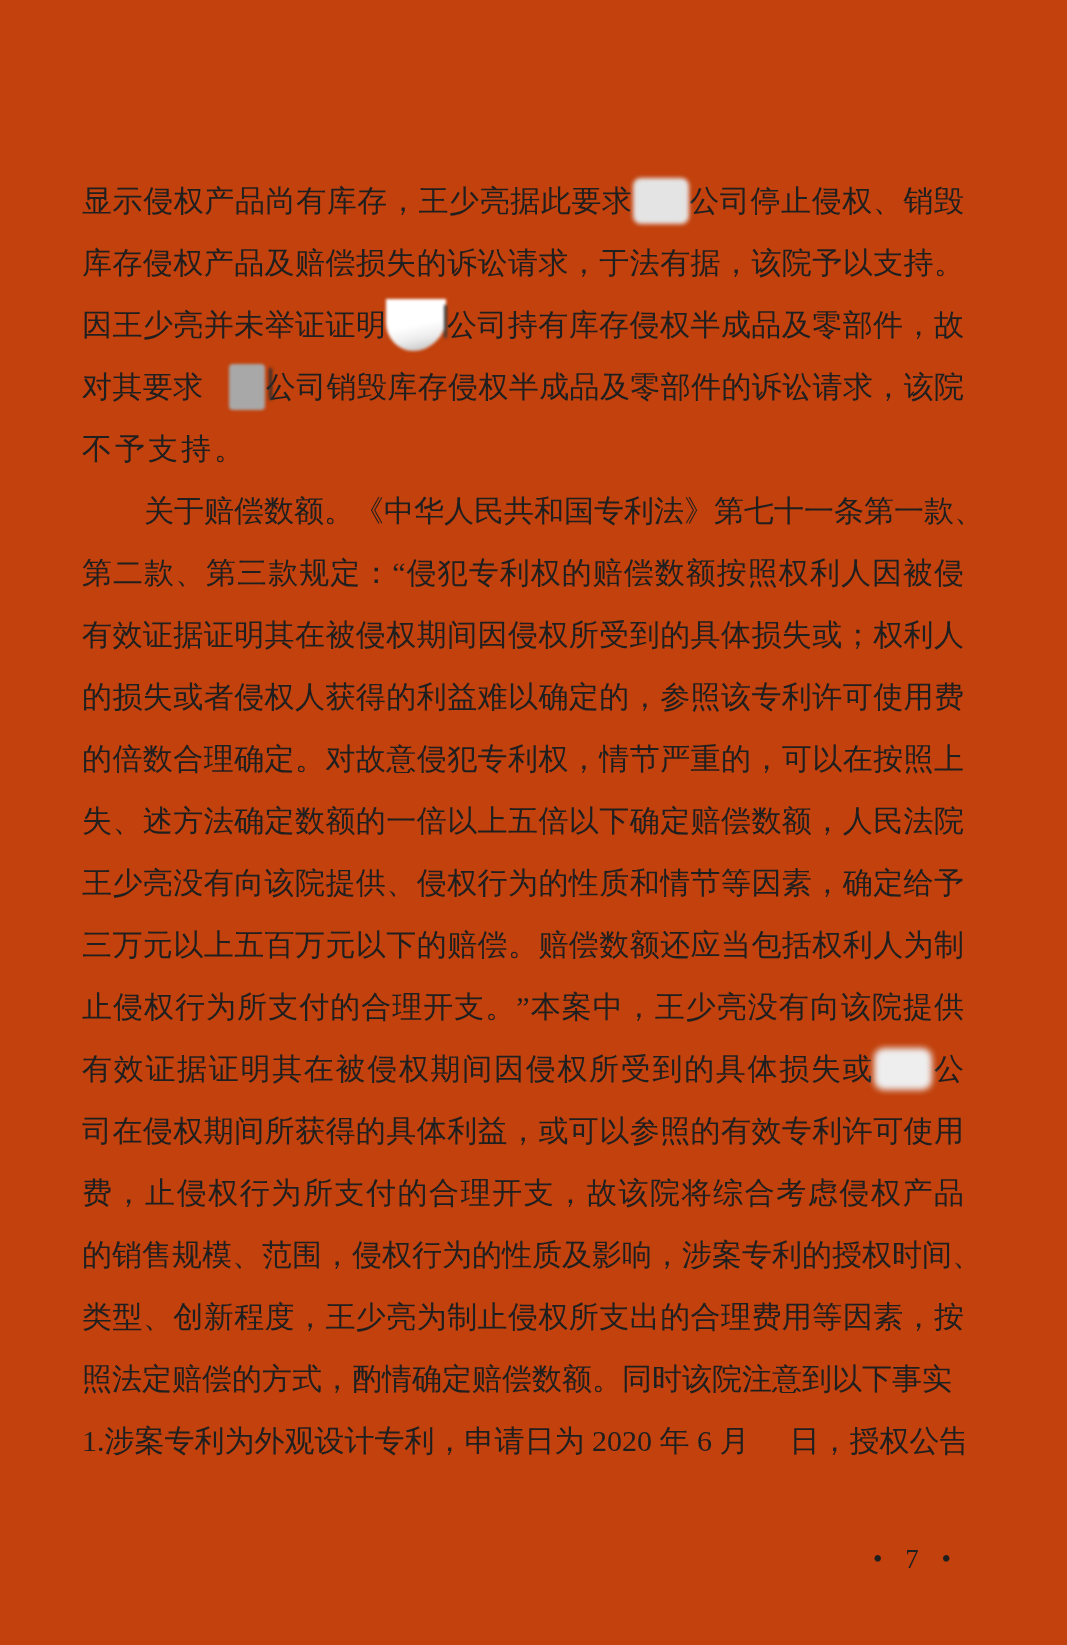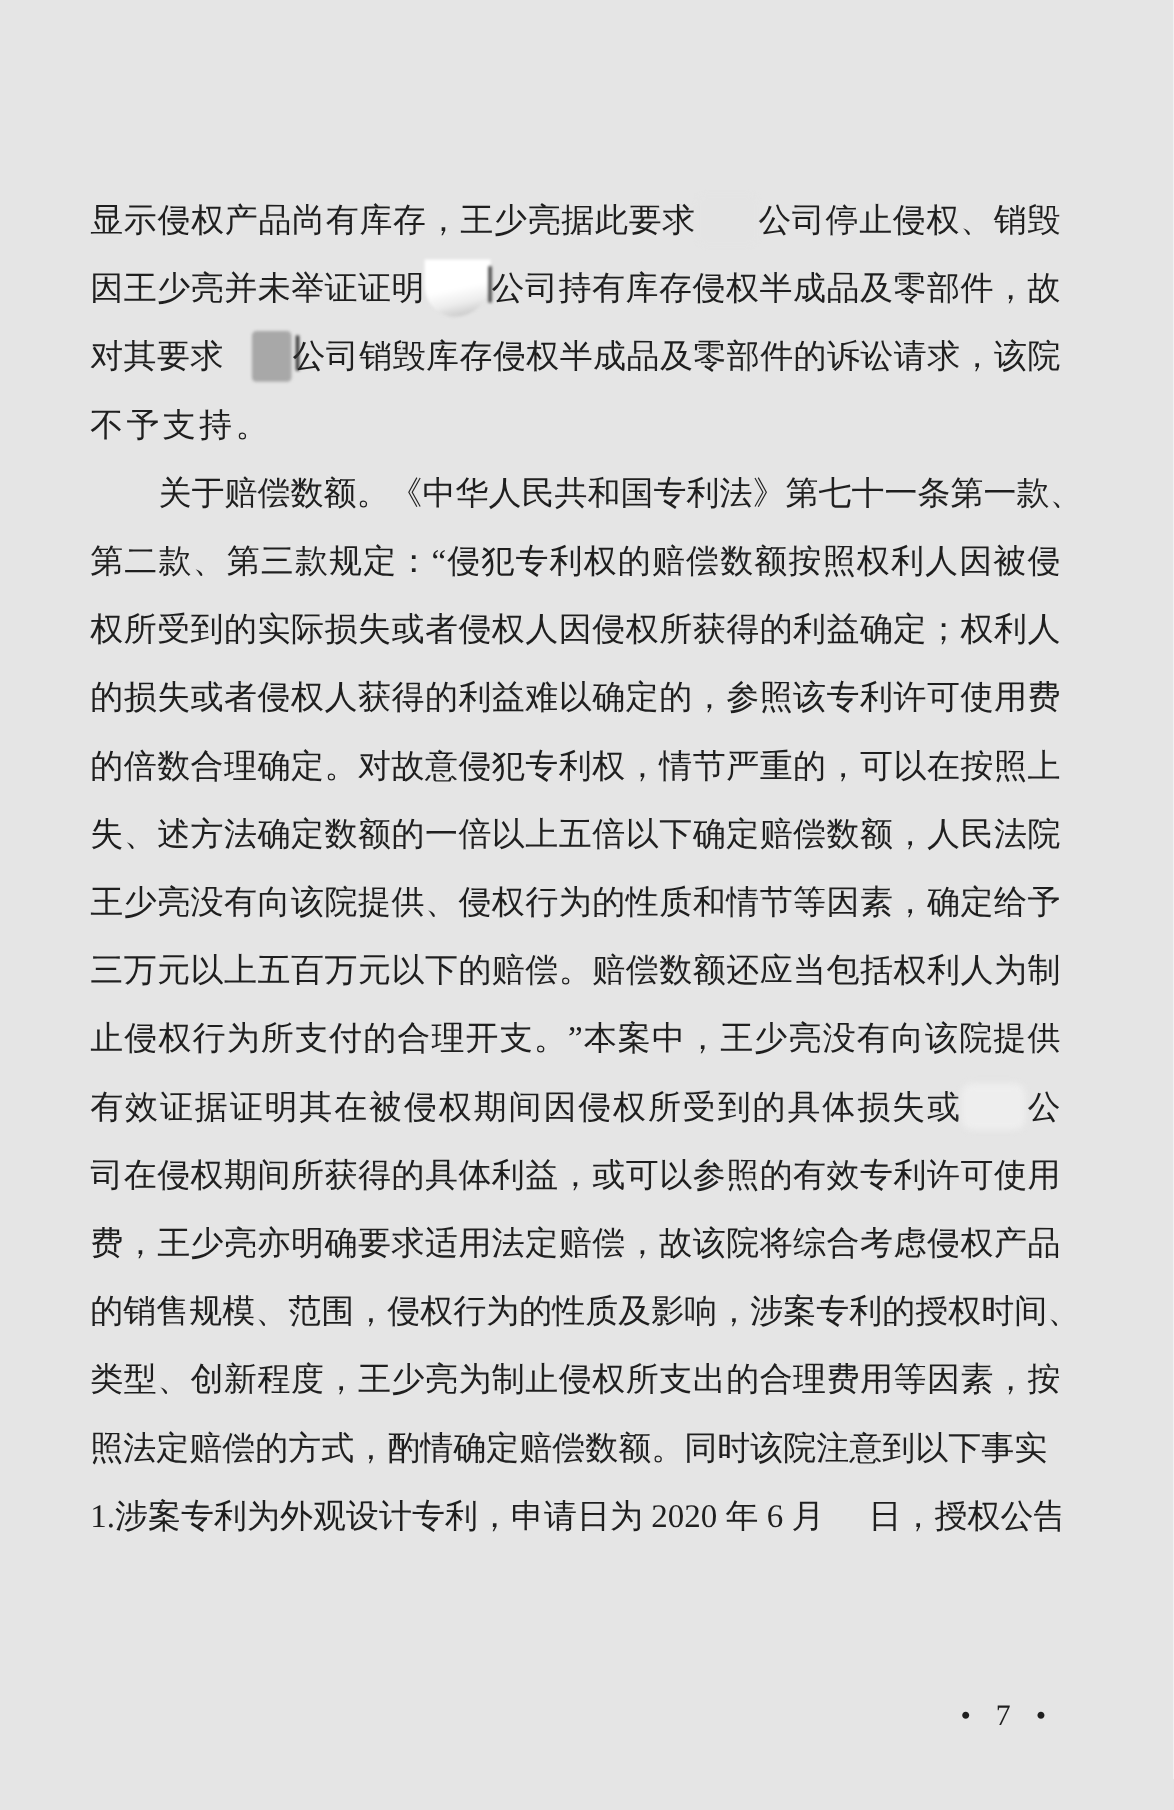--- a/index.html
+++ b/index.html
@@ -4,21 +4,21 @@
 <style>
   html, body {
     margin: 0;
     padding: 0;
     background: #ffffff;
   }
   .page {
     position: relative;
     width: 1067px;
     height: 1645px;
-    background: #e5e5e5;
+    background: #c2410c;
     overflow: hidden;
     font-family: "Liberation Serif", "DejaVu Serif", serif;
     color: #1f1f1f;
   }
   .textblock {
     position: absolute;
     left: 82px;
     top: 170px;
     width: 882px;
   }
@@ -105,34 +105,35 @@
     color: #1f1f1f;
     white-space: nowrap;
   }
 </style>
 </head>
 <body>
 
 <div class="page">
   <div class="textblock">
       <div class="line justify"><span class="seg">显示侵权产品尚有库存，王少亮据此要求</span><span class="redaction r-light" style="width: 56px;"></span><span class="seg">公司停止侵权、销毁</span></div>
+      <div class="line justify"><span class="seg">库存侵权产品及赔偿损失的诉讼请求，于法有据，该院予以支持。</span></div>
       <div class="line justify"><span class="seg">因王少亮并未举证证明</span><span class="redaction r-shadow" style="width: 60px;"></span><span class="seg">公司持有库存侵权半成品及零部件，故</span></div>
       <div class="line justify"><span class="seg">对其要求</span><span class="redaction r-gap" style="width: 26px;"></span><span class="redaction r-dark" style="width: 36px;"></span><span class="seg">公司销毁库存侵权半成品及零部件的诉讼请求，该院</span></div>
       <div class="line"><span class="seg">不予支持。</span></div>
       <div class="line justify indent"><span class="seg">关于赔偿数额。《中华人民共和国专利法》第七十一条第一款、</span></div>
       <div class="line justify"><span class="seg">第二款、第三款规定：“侵犯专利权的赔偿数额按照权利人因被侵</span></div>
-      <div class="line justify"><span class="seg">权所受到的实际损失或者侵权人因侵权所获得的利益确定；权利人</span></div>
+      <div class="line justify"><span class="seg">有效证据证明其在被侵权期间因侵权所受到的具体损失或；权利人</span></div>
       <div class="line justify"><span class="seg">的损失或者侵权人获得的利益难以确定的，参照该专利许可使用费</span></div>
       <div class="line justify"><span class="seg">的倍数合理确定。对故意侵犯专利权，情节严重的，可以在按照上</span></div>
       <div class="line justify"><span class="seg">失、述方法确定数额的一倍以上五倍以下确定赔偿数额，人民法院</span></div>
       <div class="line justify"><span class="seg">王少亮没有向该院提供、侵权行为的性质和情节等因素，确定给予</span></div>
       <div class="line justify"><span class="seg">三万元以上五百万元以下的赔偿。赔偿数额还应当包括权利人为制</span></div>
       <div class="line justify"><span class="seg">止侵权行为所支付的合理开支。”本案中，王少亮没有向该院提供</span></div>
       <div class="line justify"><span class="seg">有效证据证明其在被侵权期间因侵权所受到的具体损失或</span><span class="redaction r-faint" style="width: 58px;"></span><span class="seg">公</span></div>
       <div class="line justify"><span class="seg">司在侵权期间所获得的具体利益，或可以参照的有效专利许可使用</span></div>
-      <div class="line justify"><span class="seg">费，王少亮亦明确要求适用法定赔偿，故该院将综合考虑侵权产品</span></div>
+      <div class="line justify"><span class="seg">费，止侵权行为所支付的合理开支，故该院将综合考虑侵权产品</span></div>
       <div class="line justify"><span class="seg">的销售规模、范围，侵权行为的性质及影响，涉案专利的授权时间、</span></div>
       <div class="line justify"><span class="seg">类型、创新程度，王少亮为制止侵权所支出的合理费用等因素，按</span></div>
       <div class="line justify"><span class="seg">照法定赔偿的方式，酌情确定赔偿数额。同时该院注意到以下事实：</span></div>
       <div class="line justify"><span class="seg">1.涉案专利为外观设计专利，申请日为 2020 年 6 月</span><span class="redaction r-gap" style="width: 40px;"></span><span class="seg">日，授权公告</span></div>
     </div>
   <div class="page-number">• 7 •</div>
 </div>
 
 </body></html>

